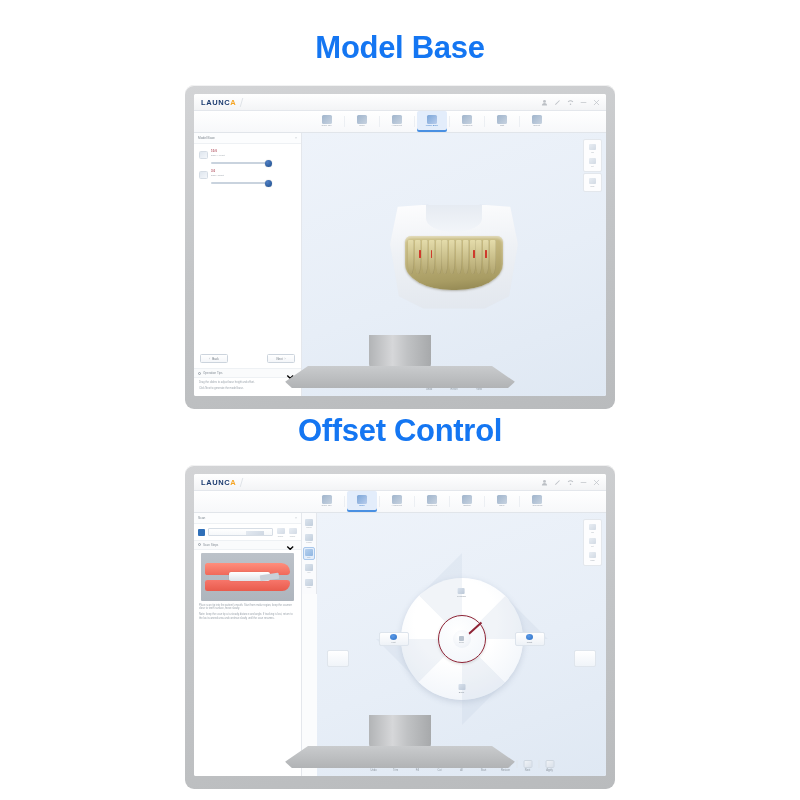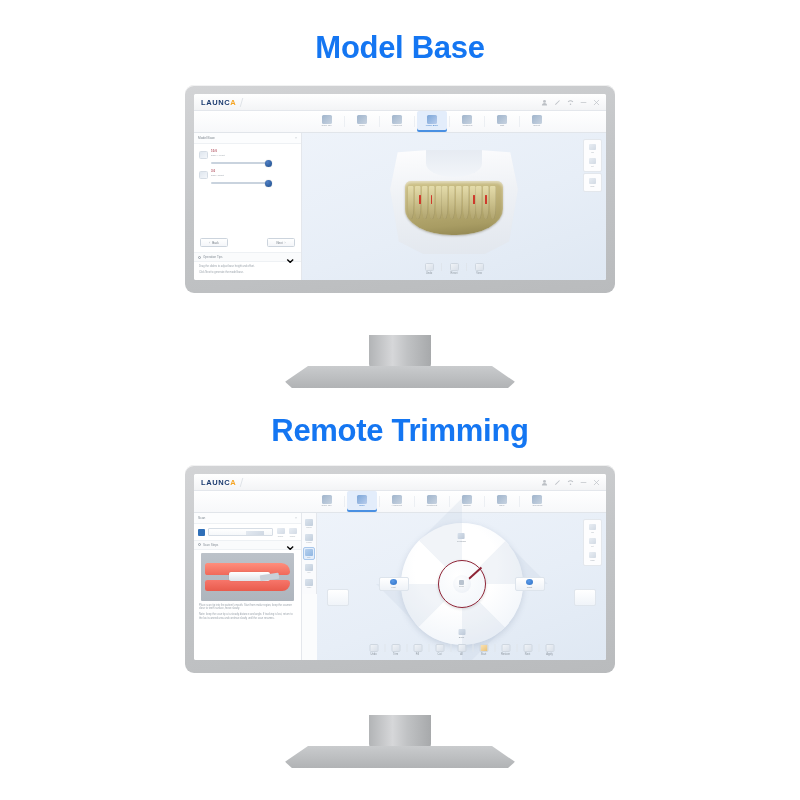--- a/index.html
+++ b/index.html
@@ -19,21 +19,21 @@
     font-size: 31px; font-weight: bold; color: #1476f2;
     letter-spacing: -0.3px;
   }
   #title-1 { top: 30px; }
   #title-2 { top: 413px; }
 
   
   .monitor { position: absolute; }
   .monitor-bezel {
     position: absolute; left: 0; top: 0;
-    width: 430px; height: 208px;
+    width: 430px; height: 324px;
     background: linear-gradient(170deg, #d3d4d6 0%, #c3c5c7 48%, #b9bbbd 100%);
     border-radius: 9px;
     padding: 9px 9px 13px 9px;
     box-shadow: inset 0 1px 0 rgba(255,255,255,.7);
   }
   .monitor-screen {
     position: relative; width: 100%; height: 100%;
     background: #f4f6f9; border-radius: 2px; overflow: hidden;
     box-shadow: inset 0 0 2px rgba(0,0,0,.35);
   }
@@ -495,21 +495,21 @@
             </div>
           </div>
 
         </div>
       </div>
     </div>
     <div class="stand-neck"></div>
     <div class="stand-base"></div>
   </div>
 
-  <div class="section-title" id="title-2">Remote Trimming</div>
+  <div class="section-title" id="title-2">Offset Control</div>
 
   <div class="monitor" style="left:185px; top:465px;">
     <div class="monitor-bezel">
       <div class="monitor-screen">
         <div class="app">
 
           <div class="titlebar">
             <div class="logo"><span>LAUNC</span><span class="acc">A</span></div>
             <div class="logo-div"></div>
             <div class="tbspacer"></div>

